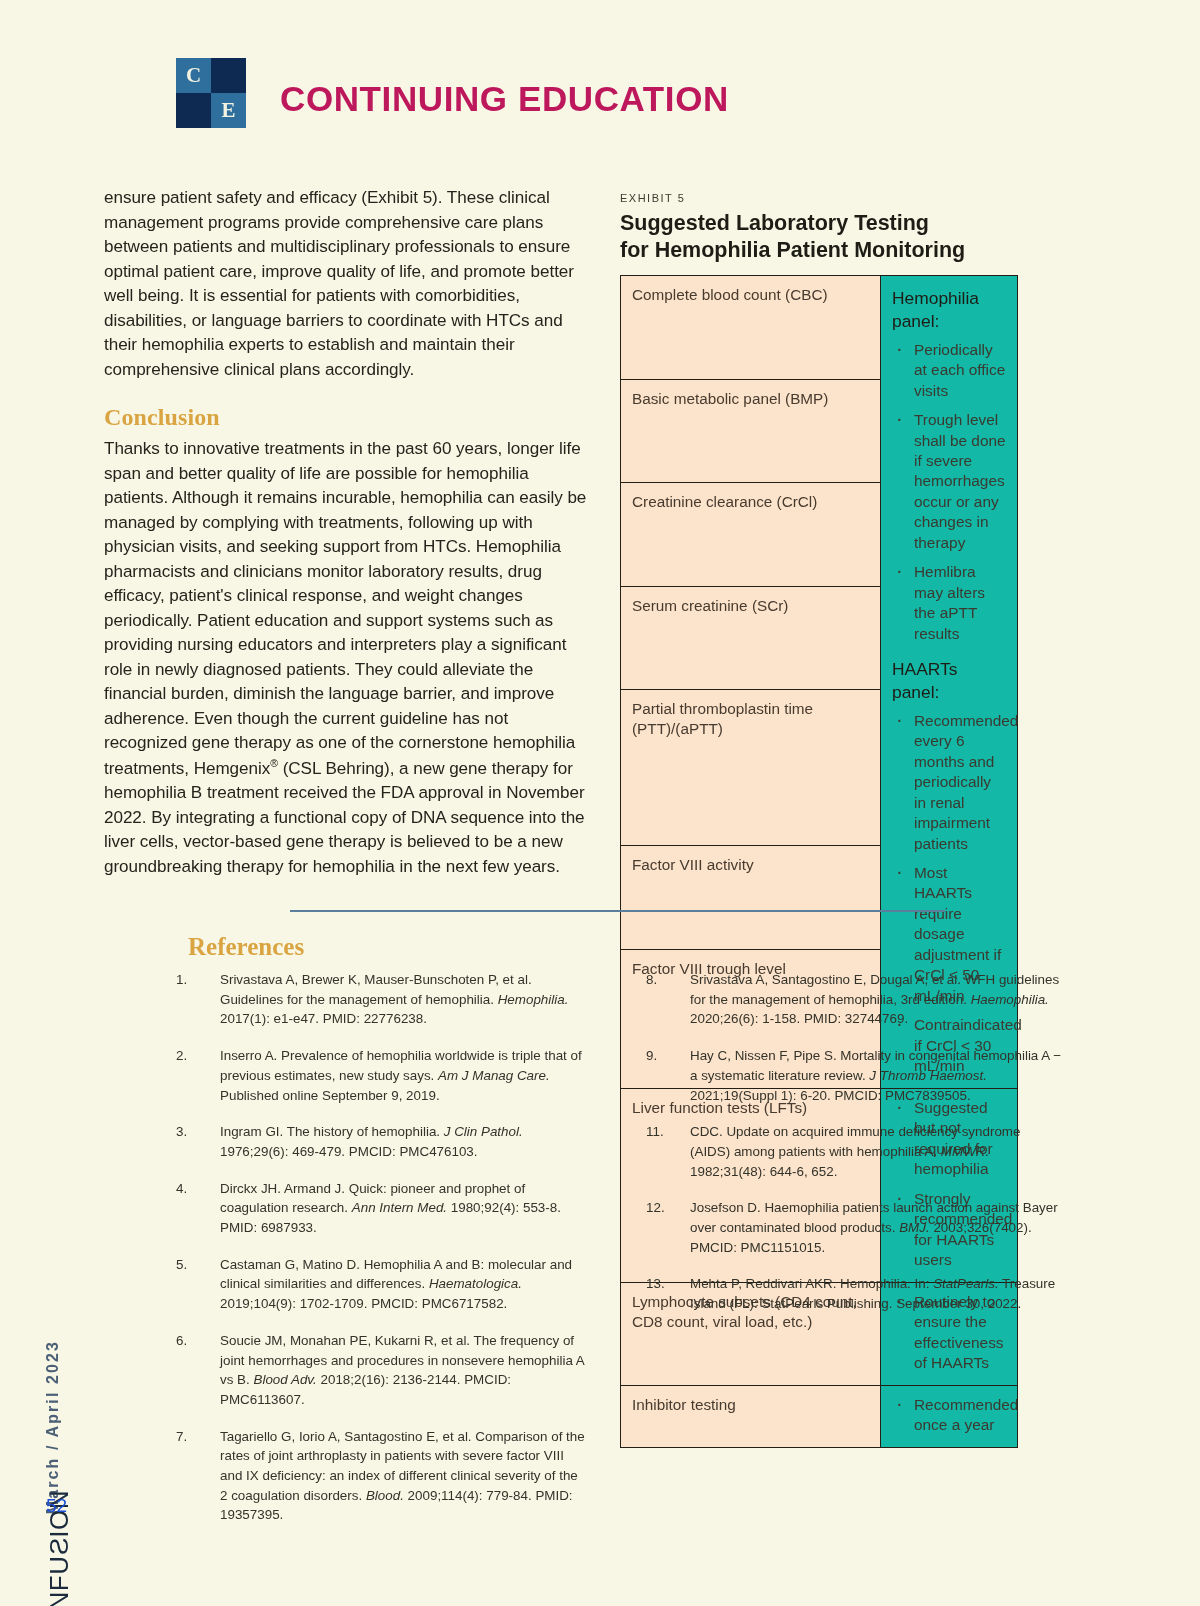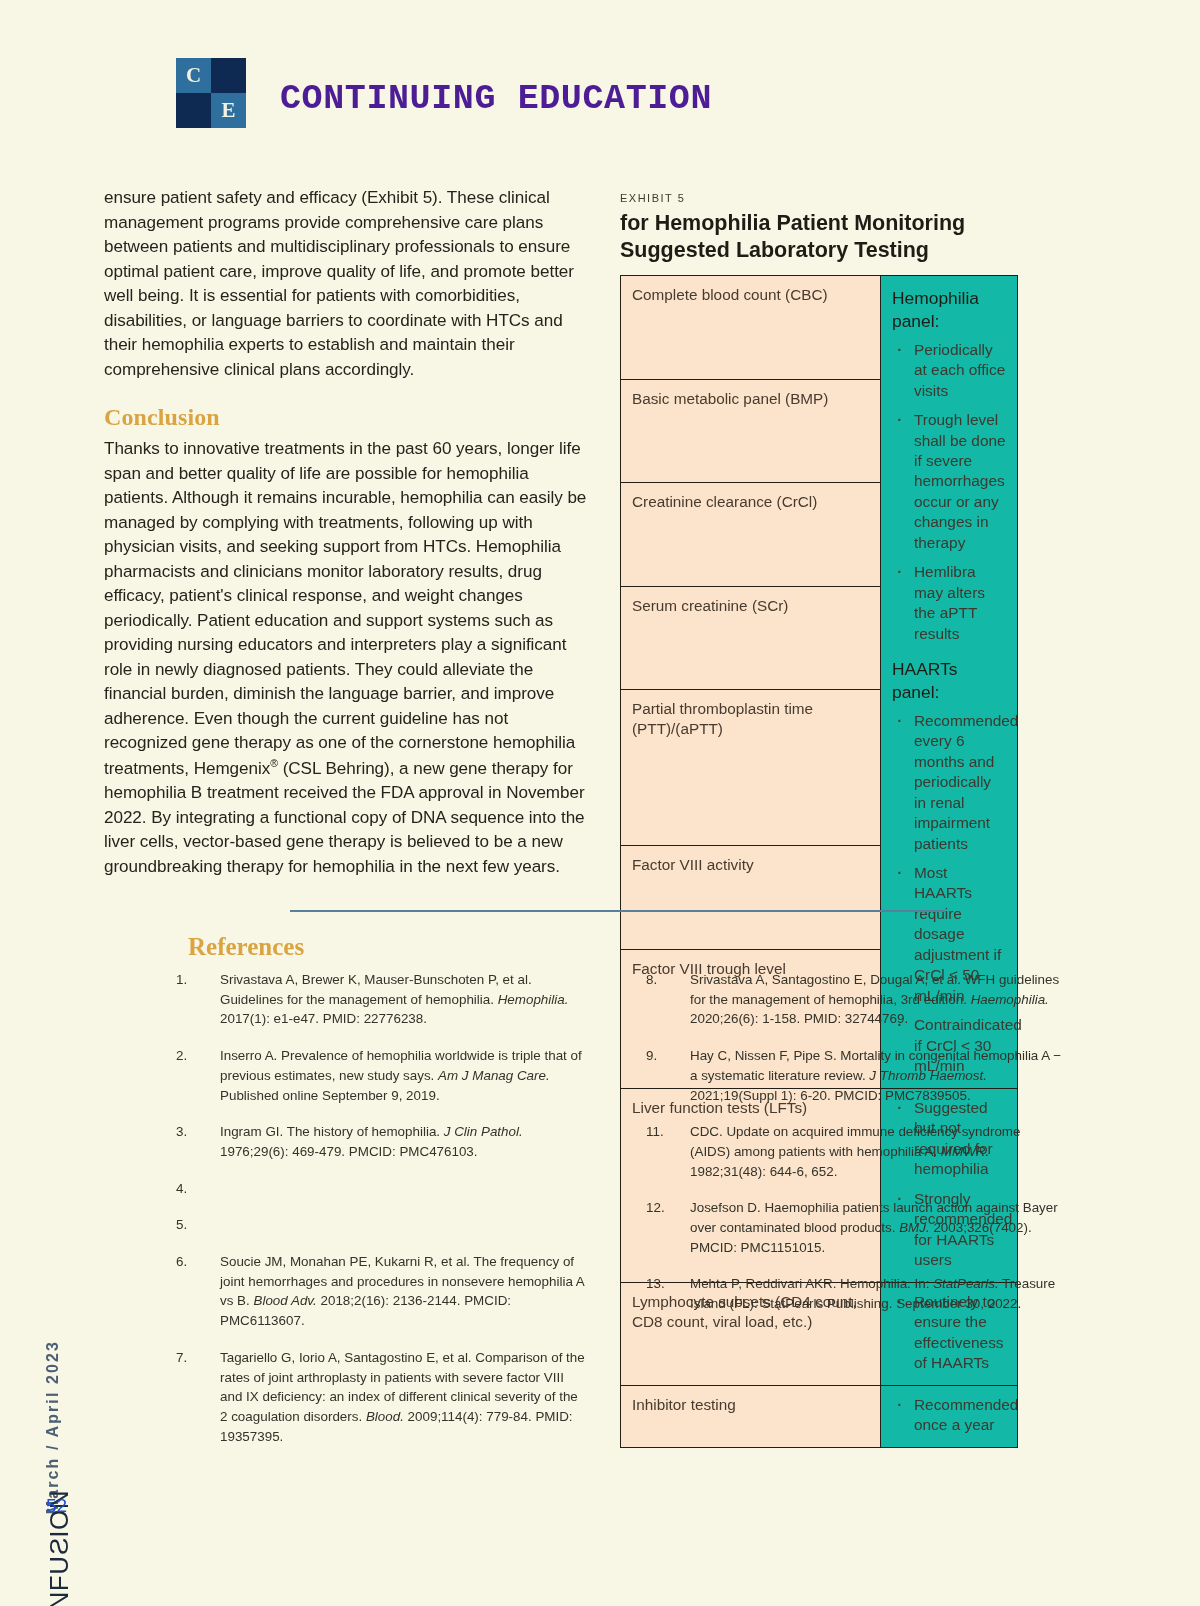--- a/index.html
+++ b/index.html
@@ -43,25 +43,25 @@
     color: #f4f3e2;
     line-height: 1;
   }
   .ce-q1 { background: #2e6f9e; }
   .ce-q2 { background: #0e2a52; }
   .ce-q3 { background: #0e2a52; }
   .ce-q4 { background: #2e6f9e; }
 
   .header-title {
     margin-left: 34px;
-    font-family: Liberation Mono, monospace;
+    font-family: Liberation Sans, sans-serif;
     font-weight: bold;
     font-size: 35px;
     letter-spacing: 0.6px;
-    color: #4c1d95;
+    color: #be185d;
     white-space: nowrap;
     margin-top: 12px;
   }
 
   
   .rail {
     position: absolute;
     left: 44px;
     top: 1130px;
     width: 40px;
@@ -259,22 +259,22 @@
 
   <div class="col-left">
     <p class="body-p">ensure patient safety and efficacy (Exhibit 5). These clinical management programs provide comprehensive care plans between patients and multidisciplinary professionals to ensure optimal patient care, improve quality of life, and promote better well being. It is essential for patients with comorbidities, disabilities, or language barriers to coordinate with HTCs and their hemophilia experts to establish and maintain their comprehensive clinical plans accordingly.</p>
     <h2 class="section-head">Conclusion</h2>
     <p class="body-p"><span>Thanks to innovative treatments in the past 60 years, longer life span and better quality of life are possible for hemophilia patients. Although it remains incurable, hemophilia can easily be managed by complying with treatments, following up with physician visits, and seeking support from HTCs. Hemophilia pharmacists and clinicians monitor laboratory results, drug efficacy, patient's clinical response, and weight changes periodically. Patient education and support systems such as providing nursing educators and interpreters play a significant role in newly diagnosed patients. They could alleviate the financial burden, diminish the language barrier, and improve adherence. Even though the current guideline has not recognized gene therapy as one of the cornerstone hemophilia treatments, Hemgenix</span><sup class="reg">®</sup><span> (CSL Behring), a new gene therapy for hemophilia B treatment received the FDA approval in November 2022. By integrating a functional copy of DNA sequence into the liver cells, vector-based gene therapy is believed to be a new groundbreaking therapy for hemophilia in the next few years.</span></p>
   </div>
 
   <div class="col-right">
     <div class="exhibit-kicker">EXHIBIT 5</div>
     <div class="exhibit-title">
+      <div>Suggested Laboratory Testing</div>
       <div>for Hemophilia Patient Monitoring</div>
-      <div>Suggested Laboratory Testing</div>
     </div>
 
     <table class="exhibit">
       <tbody>
         <tr>
           <td class="test-cell">Complete blood count (CBC)</td>
           <td class="note-cell" rowspan="7">
             <div class="panel-head">Hemophilia panel:</div>
             <ul class="bullets">
               <li>Periodically at each office visits</li>
@@ -347,23 +347,25 @@
       <div class="ref-item">
         <div class="ref-num">2.</div>
         <div class="ref-text">Inserro A. Prevalence of hemophilia worldwide is triple that of previous estimates, new study says. <i>Am J Manag Care.</i> Published online September 9, 2019.</div>
       </div>
       <div class="ref-item">
         <div class="ref-num">3.</div>
         <div class="ref-text">Ingram GI. The history of hemophilia. <i>J Clin Pathol.</i> 1976;29(6): 469-479. PMCID: PMC476103.</div>
       </div>
       <div class="ref-item">
         <div class="ref-num">4.</div>
+        <div class="ref-text">Dirckx JH. Armand J. Quick: pioneer and prophet of coagulation research. <i>Ann Intern Med.</i> 1980;92(4): 553-8. PMID: 6987933.</div>
       </div>
       <div class="ref-item">
         <div class="ref-num">5.</div>
+        <div class="ref-text">Castaman G, Matino D. Hemophilia A and B: molecular and clinical similarities and differences. <i>Haematologica.</i> 2019;104(9): 1702-1709. PMCID: PMC6717582.</div>
       </div>
       <div class="ref-item">
         <div class="ref-num">6.</div>
         <div class="ref-text">Soucie JM, Monahan PE, Kukarni R, et al. The frequency of joint hemorrhages and procedures in nonsevere hemophilia A vs B. <i>Blood Adv.</i> 2018;2(16): 2136-2144. PMCID: PMC6113607.</div>
       </div>
       <div class="ref-item">
         <div class="ref-num">7.</div>
         <div class="ref-text">Tagariello G, Iorio A, Santagostino E, et al. Comparison of the rates of joint arthroplasty in patients with severe factor VIII and IX deficiency: an index of different clinical severity of the 2 coagulation disorders. <i>Blood.</i> 2009;114(4): 779-84. PMID: 19357395.</div>
       </div>
     </div>

